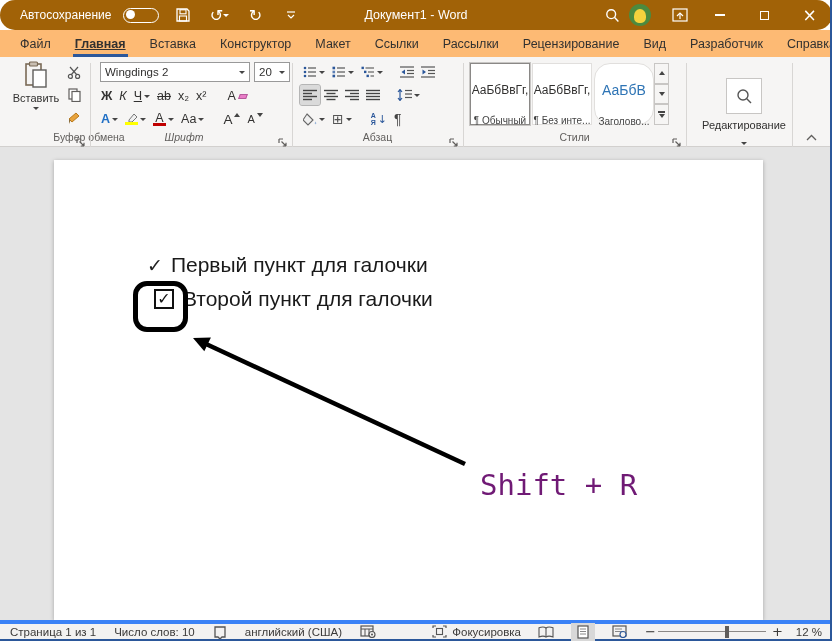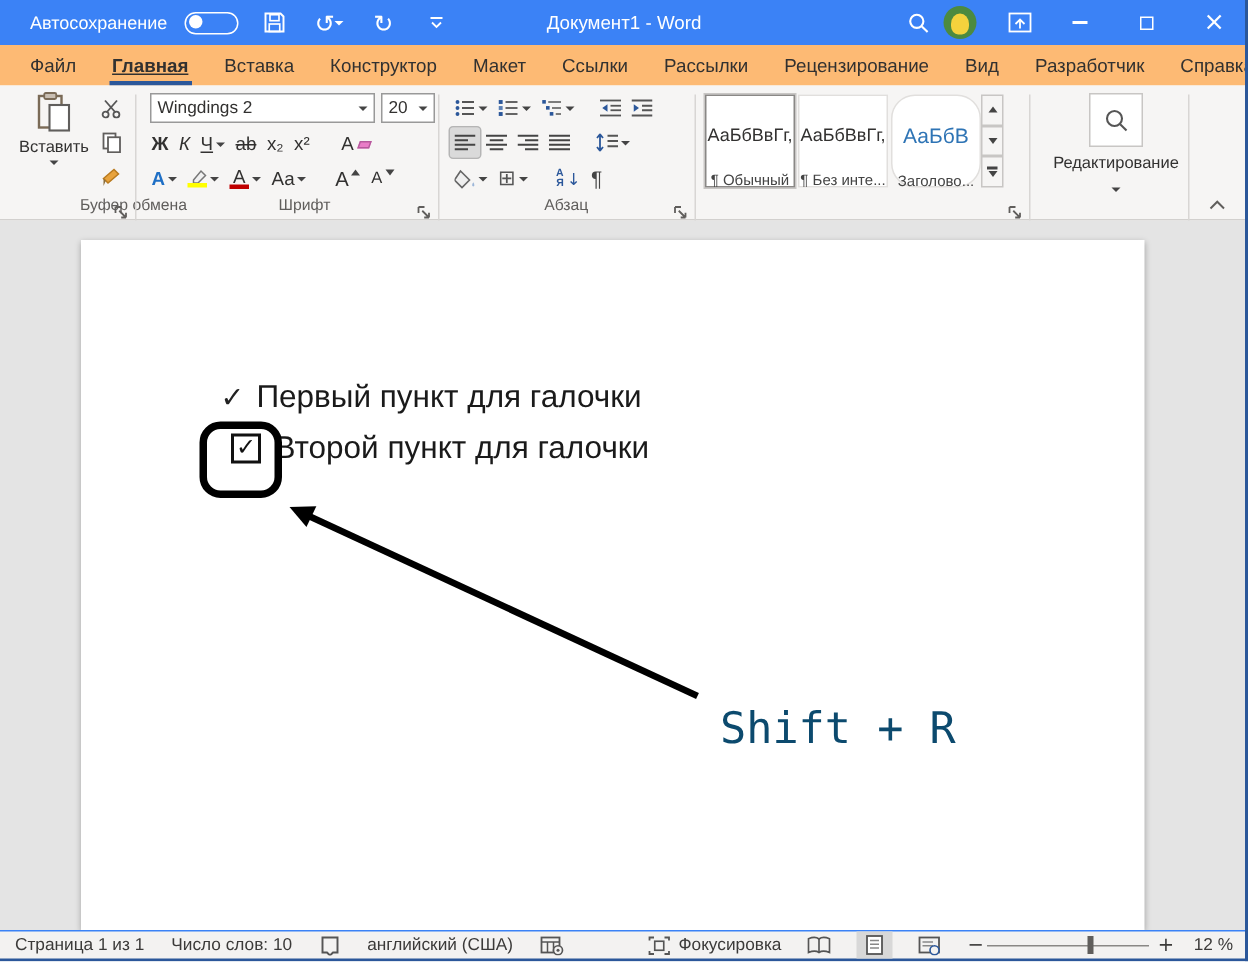--- a/index.html
+++ b/index.html
@@ -5,21 +5,21 @@
   * { margin:0; padding:0; box-sizing:border-box; }
   html,body { background:#fff; }
   .app {
     position:relative; width:832px; height:641px; overflow:hidden;
     font-family:"Liberation Sans", sans-serif; color:#323130;
     border-right:2px solid #2b579a;
   }
   
   .titlebar {
     position:absolute; top:0; left:0; width:832px; height:30px;
-    background:#3b82f6; display:flex; align-items:center; color:#fff;
+    background:#a16207; display:flex; align-items:center; color:#fff;border-radius:15px;
   }
   .tb-left { display:flex; align-items:center; gap:12px; padding-left:20px; }
   .autosave-label { font-size:12px; }
   .toggle { width:36px; height:15px; border:1.6px solid #fff; border-radius:8px; position:relative; cursor:pointer; }
   .toggle .knob { position:absolute; left:2px; top:1.6px; width:9px; height:9px; background:#fff; border-radius:50%; }
   .qat-btn { display:flex; align-items:center; justify-content:center; width:24px; height:24px; cursor:pointer; }
   .glyph-undo { font-family:"DejaVu Sans",sans-serif; font-size:16px; color:#fff; }
   .tb-title {
     position:absolute; left:50%; transform:translateX(-50%);
     font-size:12.5px; white-space:nowrap;
@@ -78,39 +78,39 @@
   .stylecard .sample { font-size:12px; white-space:nowrap;margin-top:20px; }
   .stylecard .sample.head { color:#2e74b5; font-size:14px; }
   .stylecard .cap { font-size:10px; color:#444; margin-top:18px; white-space:nowrap; }
   .sgal-scroll { position:absolute; left:654px; top:6px; width:15px; height:62px; display:flex; flex-direction:column; }
   .sgal-scroll .sbtn { flex:1; border:1px solid #c8c6c4; background:#f6f5f4; display:flex; align-items:center; justify-content:center; cursor:pointer; }
   .tri-up { width:0;height:0;border-left:3px solid transparent;border-right:3px solid transparent;border-bottom:4px solid #444; }
   .tri-dn { width:0;height:0;border-left:3px solid transparent;border-right:3px solid transparent;border-top:4px solid #444; }
   .more-bar { display:flex; flex-direction:column; align-items:center; gap:1px; }
   .more-bar i { width:7px; height:1.4px; background:#444; }
   
-  .edit-grp { position:absolute; left:700px; top:5px; width:88px; text-align:center; }
+  .edit-grp { position:absolute; left:700px; top:21px; width:88px; text-align:center; }
   .search-btn { width:36px; height:36px; background:#fff; border:1px solid #c8c6c4; margin:0 auto; display:flex; align-items:center; justify-content:center; cursor:pointer; }
   .edit-label { font-size:11px; margin-top:5px; }
   .collapse { position:absolute; left:806px; top:70px; cursor:pointer; }
 
   
   .docarea { position:absolute; top:147px; left:0; width:832px; height:473px; background:#e4e4e4; }
   .page { position:absolute; left:54px; top:13px; width:709px; height:460px; background:#fff; box-shadow:0 1px 4px rgba(0,0,0,0.28); }
   .doc-line { position:absolute; display:flex; align-items:center; font-size:21px; color:#1a1a1a; white-space:nowrap; }
   .check-glyph { font-size:19px; margin-right:8px; color:#222; }
   .checkbox { width:20px; height:20px; border:2.4px solid #111; display:flex; align-items:center; justify-content:center; margin-right:9px; font-size:16px; line-height:1; color:#111; }
   .anno-box { position:absolute; left:79px; top:121px; width:55px; height:51px; border:5px solid #000; border-radius:14px; }
   .anno-arrow { position:absolute; left:0; top:0; width:709px; height:460px; pointer-events:none; }
-  .shortcut { position:absolute; left:426px; top:308px; font-family:"DejaVu Sans Mono", monospace; font-size:29px; color:#0c4a6e; white-space:nowrap; }
+  .shortcut { position:absolute; left:426px; top:308px; font-family:"DejaVu Sans Mono", monospace; font-size:29px; color:#701a75; white-space:nowrap; }
 
   
   .statusbar {
     position:absolute; top:620px; left:0; width:832px; height:21px;
-    background:#f3f2f1; border-top:1px solid #3b82f6; border-bottom:2px solid #2b579a;
+    background:#f3f2f1; border-top:4px solid #3b82f6; border-bottom:2px solid #2b579a;
     display:flex; align-items:center; font-size:11.5px; color:#3b3a39; padding:0 10px;
   }
   .sb-item { margin-right:18px; white-space:nowrap; cursor:pointer; display:flex; align-items:center; gap:5px; }
   .sb-right { margin-left:auto; display:flex; align-items:center; }
   .sb-right .sb-item { margin-right:0; margin-left:13px; }
   .view-btn { width:24px; height:18px; display:flex; align-items:center; justify-content:center; cursor:pointer; }
   .view-btn.sel { background:#d8d8d8; }
   .slider { width:108px; height:18px; position:relative; margin:0 4px; cursor:pointer; }
   .slider .track { position:absolute; left:0; right:0; top:8.5px; height:1px; background:#8a8886; }
   .slider .handle { position:absolute; left:62%; top:3px; width:4px; height:12px; background:#605e5c; }
@@ -291,21 +291,21 @@
         </span>
       <span class="rbtn" style="margin-left:12px;">
           <span class="glyph" style="font-size:13.5px">А</span>
           <span class="tri-up" style="margin-bottom:8px"></span>
         </span>
       <span class="rbtn">
           <span class="glyph" style="font-size:11px">А</span>
           <span class="tri-dn" style="margin-bottom:8px"></span>
         </span>
     </div>
-    <div class="grp-label" style="left:102px;width:202px;">Шрифт</div>
+    <div class="grp-label" style="left:83px;width:202px;font-style:italic;">Шрифт</div>
     <div class="dlg" style="left:278px;">
       <svg width="9" height="9" viewBox="0 0 9 9">
           <path d="M1 1h4M1 1v4" stroke="#605e5c" stroke-width="1.2" fill="none"></path>
           <path d="M3.5 3.5L8 8M8 8V4.8M8 8H4.8" stroke="#605e5c" stroke-width="1.2" fill="none"></path>
         </svg>
     </div>
     <div class="vsep" style="left:292px;"></div>
 
     <div class="fontrow" style="left:300px; top:5px;">
       <span class="rbtn">
@@ -454,20 +454,21 @@
       <span class="sbtn">
           <span class="tri-dn"></span>
         </span>
       <span class="sbtn">
           <span class="more-bar">
             <i></i>
             <span class="tri-dn"></span>
           </span>
         </span>
     </div>
+    <div class="grp-label" style="left:463px;width:223px;">Стили</div>
     <div class="dlg" style="left:672px;">
       <svg width="9" height="9" viewBox="0 0 9 9">
           <path d="M1 1h4M1 1v4" stroke="#605e5c" stroke-width="1.2" fill="none"></path>
           <path d="M3.5 3.5L8 8M8 8V4.8M8 8H4.8" stroke="#605e5c" stroke-width="1.2" fill="none"></path>
         </svg>
     </div>
     <div class="vsep" style="left:686px;"></div>
 
     <div class="edit-grp">
       <span class="search-btn">

